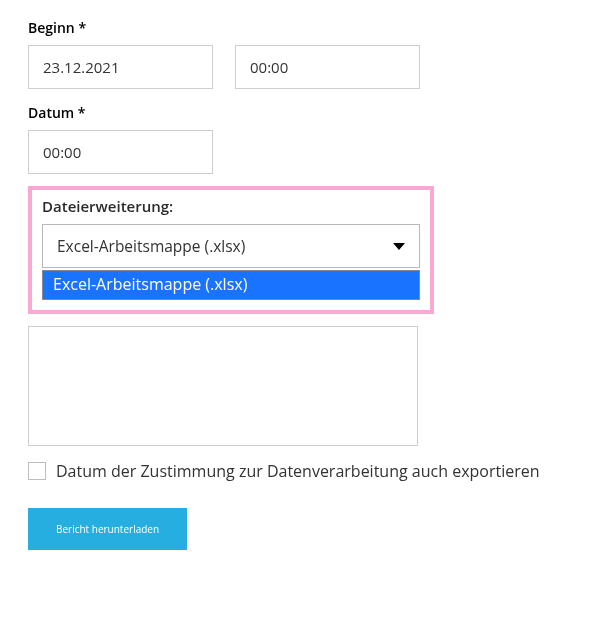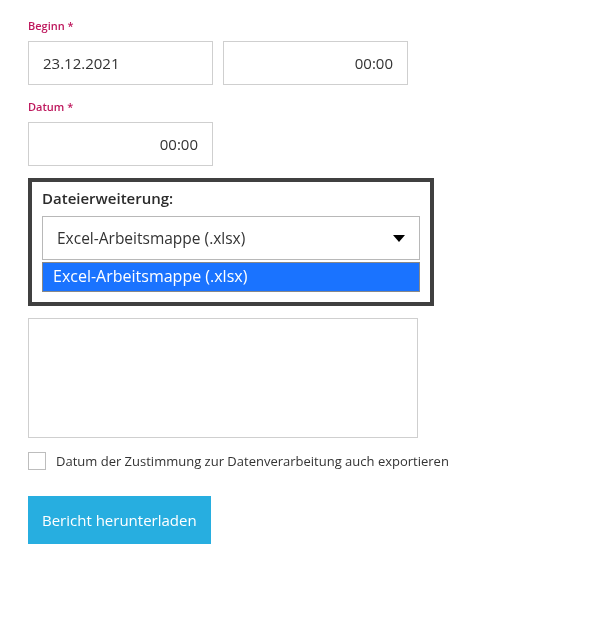--- a/index.html
+++ b/index.html
@@ -7,43 +7,43 @@
     margin: 0;
     padding: 18px 28px;
     font-family: "Segoe UI", "Open Sans", Arial, sans-serif;
     font-size: 15px;
     color: #333;
     background: #fff;
     width: 597px;
   }
   .field-label {
     font-weight: 600;
-    color: #be185d;
+    color: #000000;
     margin: 0 0 8px 0;
-    font-size: 11px;
+    font-size: 14px;
   }
   .row {
     display: flex;
-    gap: 10px;
+    gap: 22px;
     margin-bottom: 14px;
   }
   .input {
     border: 1px solid #cfcfcf;
     padding: 11px 14px;
     font-size: 15px;
     color: #333;
     background: #fff;
     outline: none;
     font-family: inherit;
   }
   .input.date { width: 185px; }
-  .input.time { width: 185px; text-align: right; }
+  .input.time { width: 185px; }
 
   .highlight-box {
-    border: 4px solid #404040;
+    border: 4px solid #f9a8d4;
     padding: 6px 10px 10px 10px;
     width: 406px;
     position: relative;
     margin-top: -2px;
   }
   .section-label {
     font-weight: 600;
     color: #2b2b2b;
     font-size: 15px;
     margin-bottom: 8px;
@@ -96,30 +96,30 @@
     margin-top: 14px;
   }
   .checkbox {
     width: 18px; height: 18px;
     border: 1px solid #bdbdbd;
     background:#fff;
     flex: 0 0 18px;
   }
   .checkbox-label {
     color: #333;
-    font-size: 13px;
+    font-size: 16px;
   }
 
   .download-btn {
     margin-top: 26px;
     background: #27aee0;
     color: #fff;
     border: none;
-    padding: 14px 14px;
-    font-size: 15px;
+    padding: 14px 28px;
+    font-size: 10px;
     cursor: pointer;
     font-family: inherit;
   }
 </style>
 </head>
 <body>
 
 
 
 

